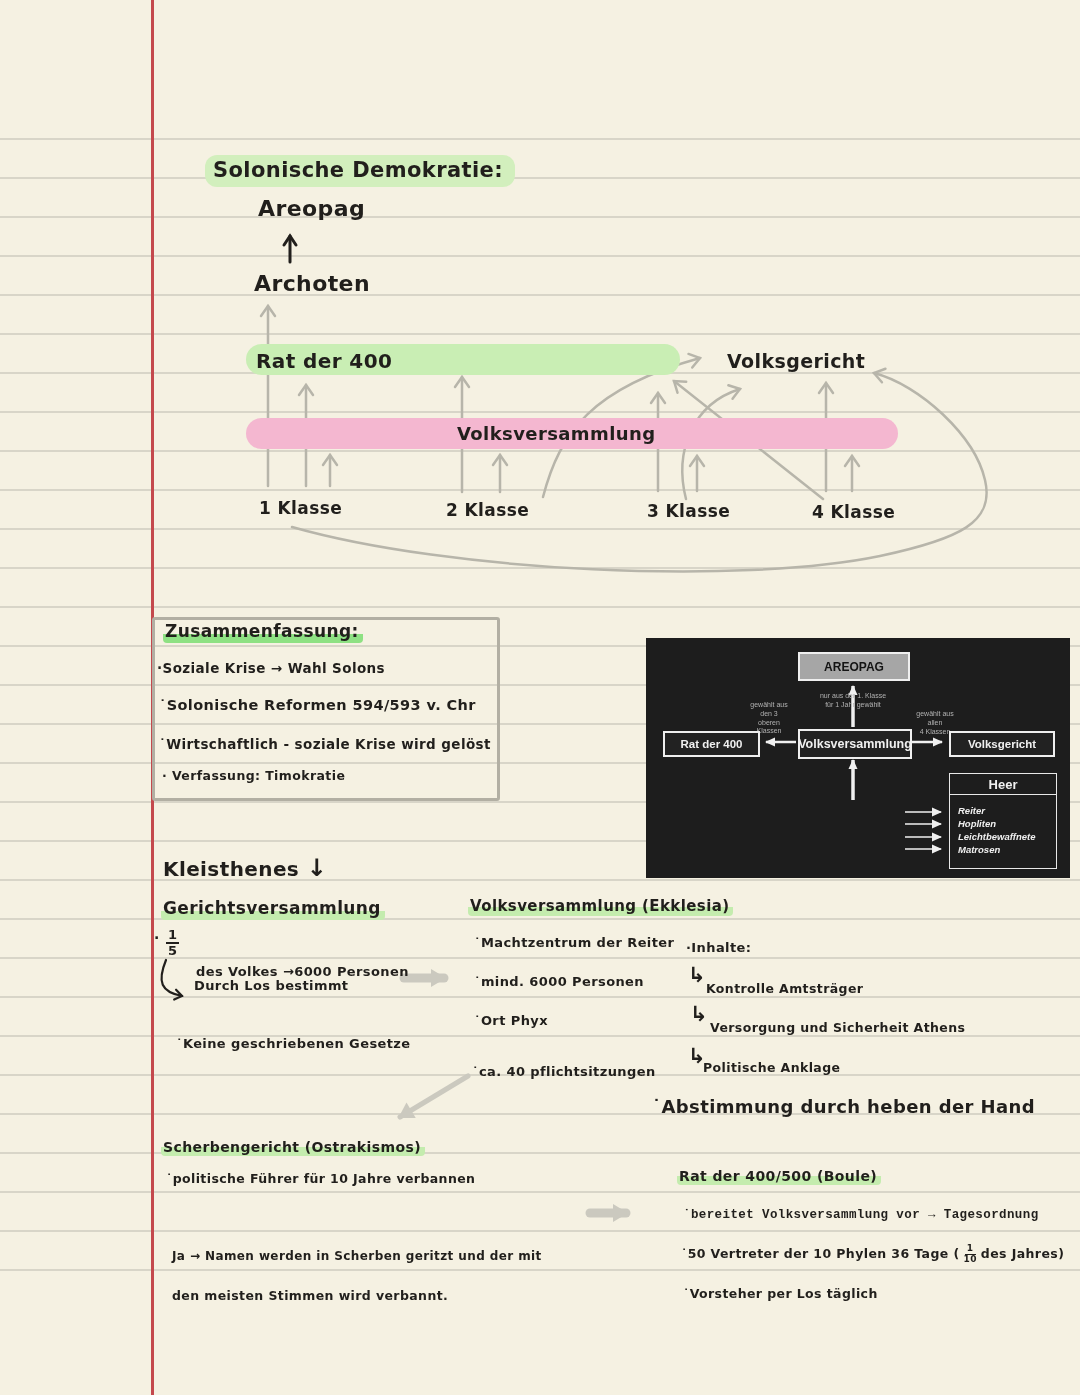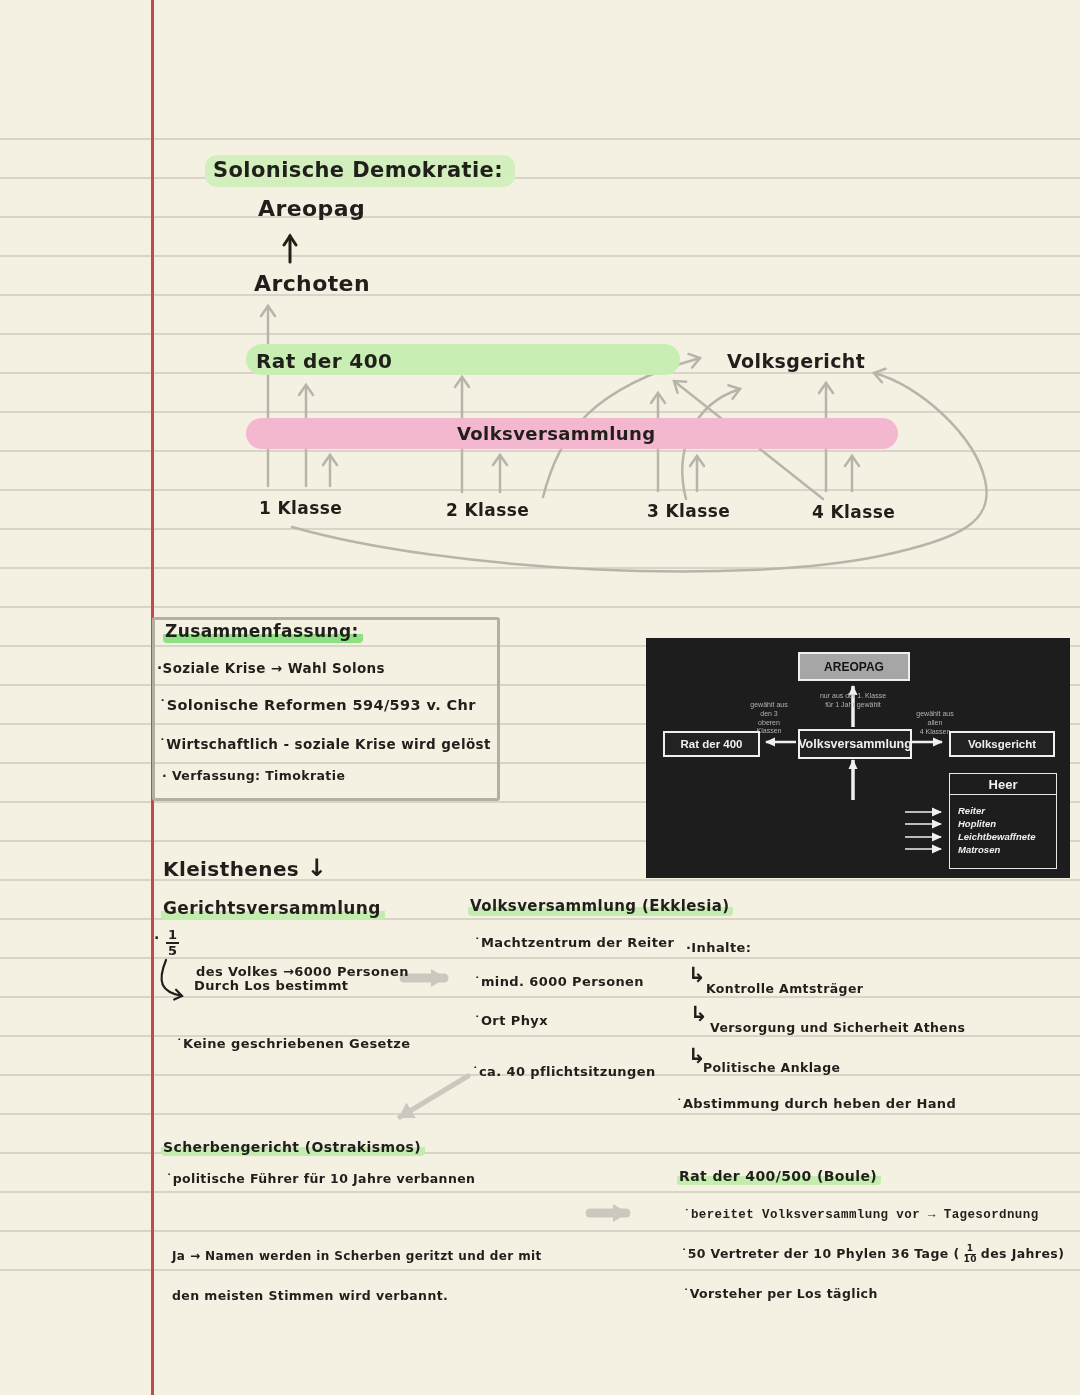--- a/index.html
+++ b/index.html
@@ -162,21 +162,21 @@
   <div class="hw" style="left:474px;top:1014px;font-size:13px;">˙Ort Phyx</div>
   <div class="hw" style="left:472px;top:1053px;font-size:13px;margin-top:12px;">˙ca. 40 pflichtsitzungen</div>
 
   <div class="hw" style="left:686px;top:941px;font-size:13px;">·Inhalte:</div>
   <div class="hw" style="left:688px;top:963px;font-size:21px;">↳</div>
   <div class="hw" style="left:706px;top:982px;font-size:12.5px;">Kontrolle Amtsträger</div>
   <div class="hw" style="left:690px;top:1002px;font-size:21px;">↳</div>
   <div class="hw" style="left:710px;top:1021px;font-size:12.5px;">Versorgung und Sicherheit Athens</div>
   <div class="hw" style="left:688px;top:1044px;font-size:21px;">↳</div>
   <div class="hw" style="left:703px;top:1061px;font-size:12.5px;">Politische Anklage</div>
-  <div class="hw" style="left:676px;top:1097px;font-size:13px;">˙Abstimmung durch heben der Hand</div>
+  <div class="hw" style="left:652px;top:1097px;font-size:18px;">˙Abstimmung durch heben der Hand</div>
 
   <div class="hw ulg-pale" style="left:161px;top:1139px;font-size:14px;">Scherbengericht (Ostrakismos)</div>
   <div class="hw" style="left:166px;top:1172px;font-size:12.5px;">˙politische Führer für 10 Jahre verbannen</div>
   <div class="hw" style="left:172px;top:1250px;font-size:12px;">Ja → Namen werden in Scherben geritzt und der mit</div>
   <div class="hw" style="left:172px;top:1289px;font-size:12.5px;">den meisten Stimmen wird verbannt.</div>
 
   <div class="hw ulg-pale" style="left:677px;top:1168px;font-size:14px;">Rat der 400/500 (Boule)</div>
   <div class="hw" style="left:683px;top:1208px;font-size:12.5px;font-family:Liberation Mono, monospace;">˙bereitet Volksversammlung vor → Tagesordnung</div>
   <div class="hw flexrow" style="left:681px;top:1244px;font-size:12.5px;">
     <span>˙50 Vertreter der 10 Phylen 36 Tage (</span>

